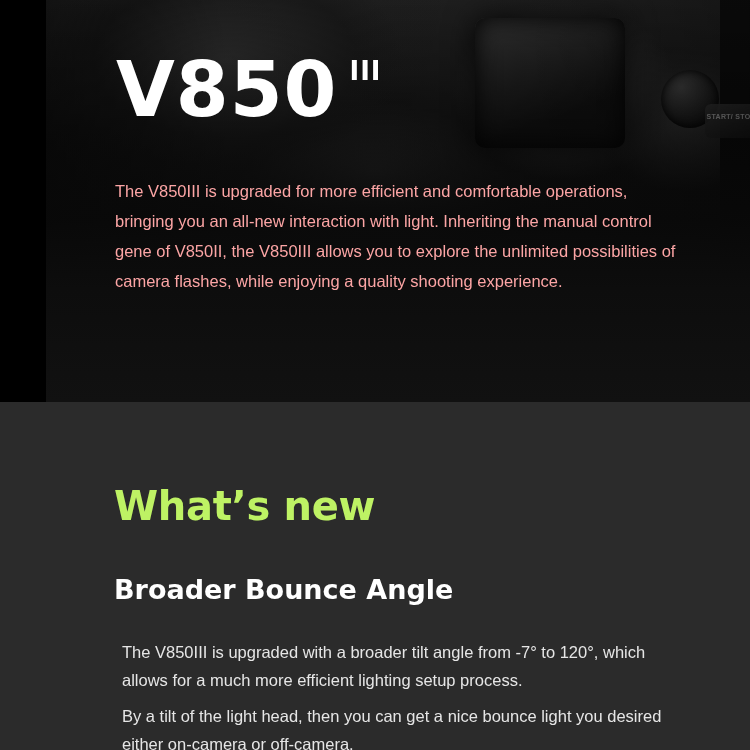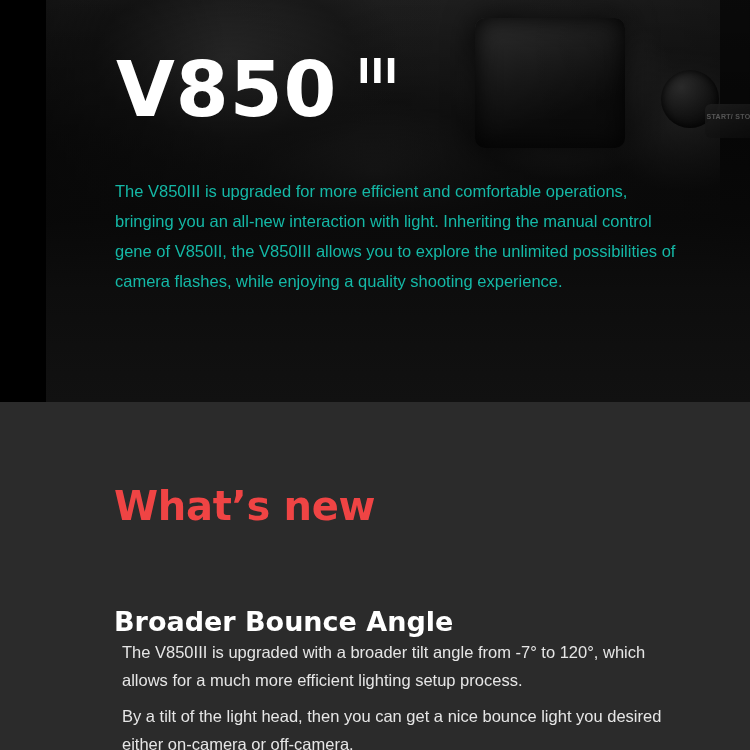--- a/index.html
+++ b/index.html
@@ -103,64 +103,63 @@
   }
   .wordmark-main {
     font-family:"DejaVu Sans", sans-serif;
     font-size:76px;
     line-height:76px;
     font-weight:bold;
     letter-spacing:1px;
   }
   .wordmark-sup {
     font-family:"DejaVu Sans", sans-serif;
-    font-size:34px;
+    font-size:26px;
     line-height:26px;
     font-weight:bold;
     margin-top:6px;
-    margin-left:20px;
+    margin-left:12px;
     letter-spacing:1px;
   }
 
   .hero-body {
     position:absolute;
     left:115px; top:176px;
     width:570px;
-    color:#14b8a6;
+    color:#fca5a5;
     font-size:16.5px;
     line-height:30px;
     font-weight:400;
   }
 
   
   .section {
     position:absolute;
     left:0; top:402px;
     width:750px; height:348px;
     background:#2b2b2b;
   }
   .section-title {
     position:absolute;
     left:114px; top:82px;
-    color:#ef4444;
+    color:#bef264;
     font-family:"DejaVu Sans", sans-serif;
     font-size:40px;
     line-height:44px;
     font-weight:bold;
     letter-spacing:-.3px;
   }
   .section-sub {
     position:absolute;
     left:114px; top:172px;
     color:#ffffff;
     font-family:"DejaVu Sans", sans-serif;
     font-size:27px;
     line-height:32px;
     font-weight:bold;
-    margin-top:32px;
   }
   .section-body {
     position:absolute;
     left:114px; top:228px;
     width:570px;
     color:#e6e6e6;
     font-size:16.5px;
     line-height:28px;
   }
   .section-body p { margin:8px; }

